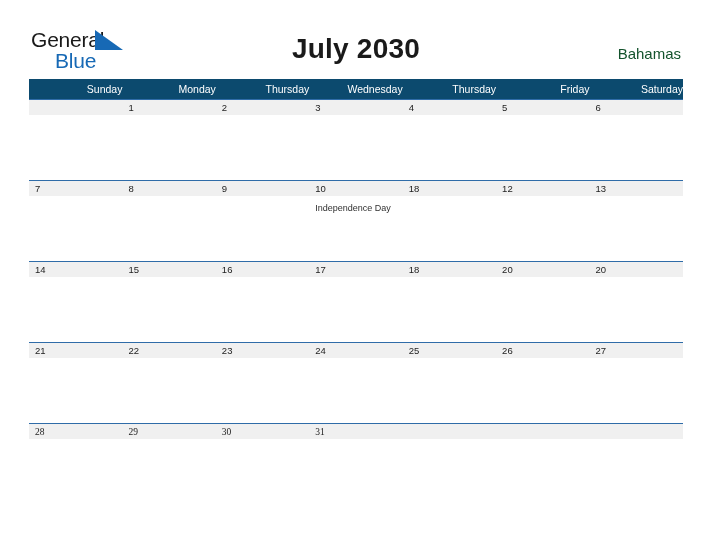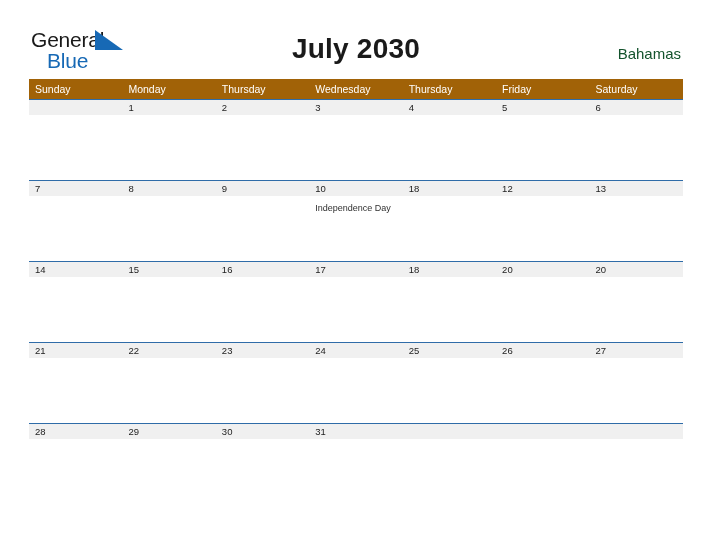--- a/index.html
+++ b/index.html
@@ -53,20 +53,21 @@
     width: 28px;
     height: 20px;
   }
   .logo-row2 {
     display: block;
     font-size: 21px;
     color: #1769b5;
     margin-top: -2px;
     margin-left: 16px;
     letter-spacing: -0.2px;
+    text-align: center;
   }
 
   .cal-title {
     position: absolute;
     left: 0;
     right: 0;
     top: 33px;
     text-align: center;
     font-size: 28px;
     color: #1a1a1a;
@@ -88,25 +89,25 @@
   .calendar {
     position: absolute;
     left: 29px;
     top: 79px;
     width: 654px;
     border-collapse: collapse;
     table-layout: fixed;
   }
 
   .calendar th {
-    background: #a16207;
+    background: #0c4a6e;
     color: #ffffff;
     font-size: 10.5px;
     font-weight: normal;
-    text-align: left;
+    text-align: right;
     padding: 4px 0 4px 6px;
     height: 17px;
     box-sizing: border-box;
     border: none;
   }
 
   .calendar td {
     vertical-align: top;
     padding: 0;
     border: none;
@@ -141,20 +142,21 @@
 
   .cell .event {
     font-size: 9px;
     color: #303030;
     line-height: 12px;
     display: block;
   }
 
   tr.week:last-child .cell {
     height: 81px;
+    font-family: Liberation Serif, serif;
   }
 </style>
 </head>
 <body>
 
 <div class="page">
 
   <div class="top-bar">
 
     <div class="logo">

